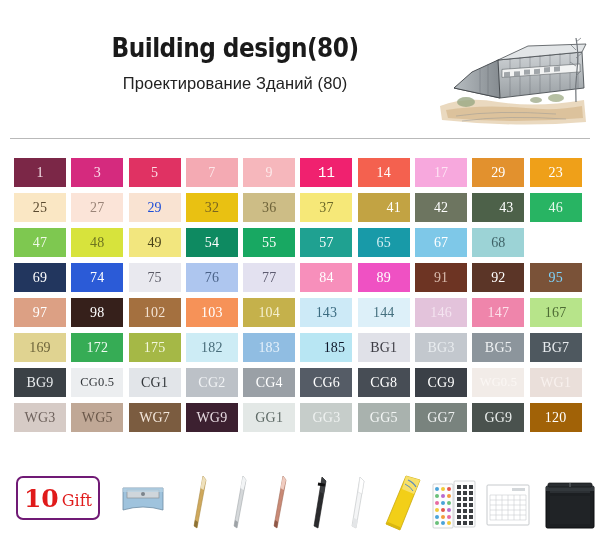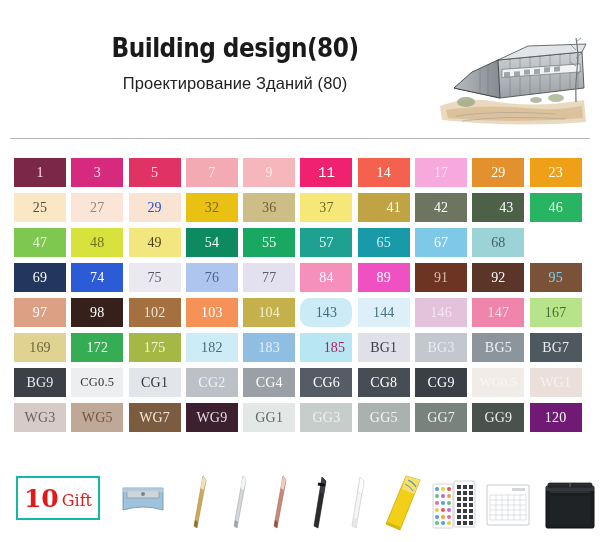--- a/index.html
+++ b/index.html
@@ -36,21 +36,21 @@
     font-family:"Liberation Serif", serif;
     font-size:14px;letter-spacing:0.2px;line-height:1;
     box-sizing:border-box;
   }
   .sw.small{font-size:12.5px;}
 
   
   .gift-row{position:absolute;left:8px;top:470px;width:586px;height:68px;}
   .gift-badge{
     position:absolute;left:8px;top:6px;width:80px;height:40px;
-    border:2px solid #14b8a6;border-radius:0;
+    border:2px solid #701a75;border-radius:7px;
     display:flex;align-items:center;justify-content:center;
     background:#fff;
   }
   .gift-num{
     font-family:"DejaVu Serif", serif;font-weight:bold;font-size:25px;color:#e01a1a;
     line-height:1;
   }
   .gift-word{
     font-family:"DejaVu Serif", serif;font-size:16px;color:#e01a1a;
     line-height:1;padding-left:3px;padding-top:5px;
@@ -176,33 +176,33 @@
         <div class="sw" style="background: rgb(109, 52, 35); color: rgb(217, 188, 174);">91</div>
         <div class="sw" style="background: rgb(91, 53, 39); color: rgb(255, 255, 255);">92</div>
         <div class="sw" style="background: rgb(122, 82, 56); color: #7dd3fc;">95</div>
       </div>
       <div class="row">
         <div class="sw" style="background: rgb(220, 160, 132); color: rgb(255, 255, 255);">97</div>
         <div class="sw" style="background: rgb(54, 32, 27); color: rgb(255, 255, 255);">98</div>
         <div class="sw" style="background: rgb(164, 112, 63); color: rgb(243, 226, 210);">102</div>
         <div class="sw" style="background: rgb(246, 146, 88); color: rgb(255, 255, 255);">103</div>
         <div class="sw" style="background: rgb(197, 177, 75); color: rgb(245, 240, 207);">104</div>
-        <div class="sw" style="background: rgb(205, 234, 247); color: rgb(59, 107, 128); border-radius: 10px;">143</div>
+        <div class="sw" style="background: rgb(205, 234, 247); color: rgb(59, 107, 128);">143</div>
         <div class="sw" style="background: rgb(221, 240, 249); color: rgb(69, 112, 127);">144</div>
         <div class="sw" style="background: rgb(227, 195, 219); color: rgb(244, 228, 240);">146</div>
         <div class="sw" style="background: rgb(239, 133, 171); color: rgb(252, 225, 234);">147</div>
         <div class="sw" style="background: rgb(183, 228, 138); color: rgb(77, 107, 52);">167</div>
       </div>
       <div class="row">
         <div class="sw" style="background: rgb(224, 211, 145); color: rgb(108, 99, 58);">169</div>
         <div class="sw" style="background: rgb(54, 172, 85); color: rgb(240, 251, 242);">172</div>
         <div class="sw" style="background: rgb(165, 184, 70); color: rgb(243, 247, 221);">175</div>
         <div class="sw" style="background: rgb(205, 236, 245); color: rgb(71, 108, 121);">182</div>
         <div class="sw" style="background: rgb(144, 189, 226); color: rgb(228, 240, 250);">183</div>
-        <div class="sw" style="background: rgb(184, 230, 243); color: #be185d; padding-left: 16px;">185</div>
+        <div class="sw" style="background: rgb(184, 230, 243); color: #0f172a; padding-left: 16px;">185</div>
         <div class="sw" style="background: rgb(224, 225, 232); color: rgb(60, 60, 68);">BG1</div>
         <div class="sw" style="background: rgb(195, 200, 206); color: rgb(232, 236, 239);">BG3</div>
         <div class="sw" style="background: rgb(140, 149, 156); color: rgb(238, 241, 243);">BG5</div>
         <div class="sw" style="background: rgb(78, 88, 95); color: rgb(232, 236, 239);">BG7</div>
       </div>
       <div class="row">
         <div class="sw" style="background: rgb(59, 65, 70); color: rgb(233, 236, 238);">BG9</div>
         <div class="sw small" style="background: rgb(236, 238, 240); color: rgb(50, 54, 58);">CG0.5</div>
         <div class="sw" style="background: rgb(226, 229, 233); color: rgb(50, 54, 58);">CG1</div>
         <div class="sw" style="background: rgb(188, 193, 199); color: rgb(240, 242, 244);">CG2</div>
@@ -216,21 +216,21 @@
       <div class="row">
         <div class="sw" style="background: rgb(214, 203, 198); color: rgb(110, 98, 93);">WG3</div>
         <div class="sw" style="background: rgb(192, 168, 150); color: rgb(106, 88, 74);">WG5</div>
         <div class="sw" style="background: rgb(123, 92, 64); color: rgb(243, 231, 219);">WG7</div>
         <div class="sw" style="background: rgb(60, 32, 48); color: rgb(231, 219, 226);">WG9</div>
         <div class="sw" style="background: rgb(227, 232, 230); color: rgb(94, 106, 102);">GG1</div>
         <div class="sw" style="background: rgb(198, 205, 202); color: rgb(238, 241, 240);">GG3</div>
         <div class="sw" style="background: rgb(169, 178, 174); color: rgb(242, 245, 244);">GG5</div>
         <div class="sw" style="background: rgb(121, 131, 126); color: rgb(238, 241, 240);">GG7</div>
         <div class="sw" style="background: rgb(74, 82, 78); color: rgb(233, 237, 235);">GG9</div>
-        <div class="sw" style="background: #701a75; color: rgb(255, 255, 255);">120</div>
+        <div class="sw" style="background: #a16207; color: rgb(255, 255, 255);">120</div>
       </div>
     </div>
 
   <div class="gift-row">
 
     <div class="gift-badge">
       <span class="gift-num">10</span>
       <span class="gift-word">Gift</span>
     </div>
 

